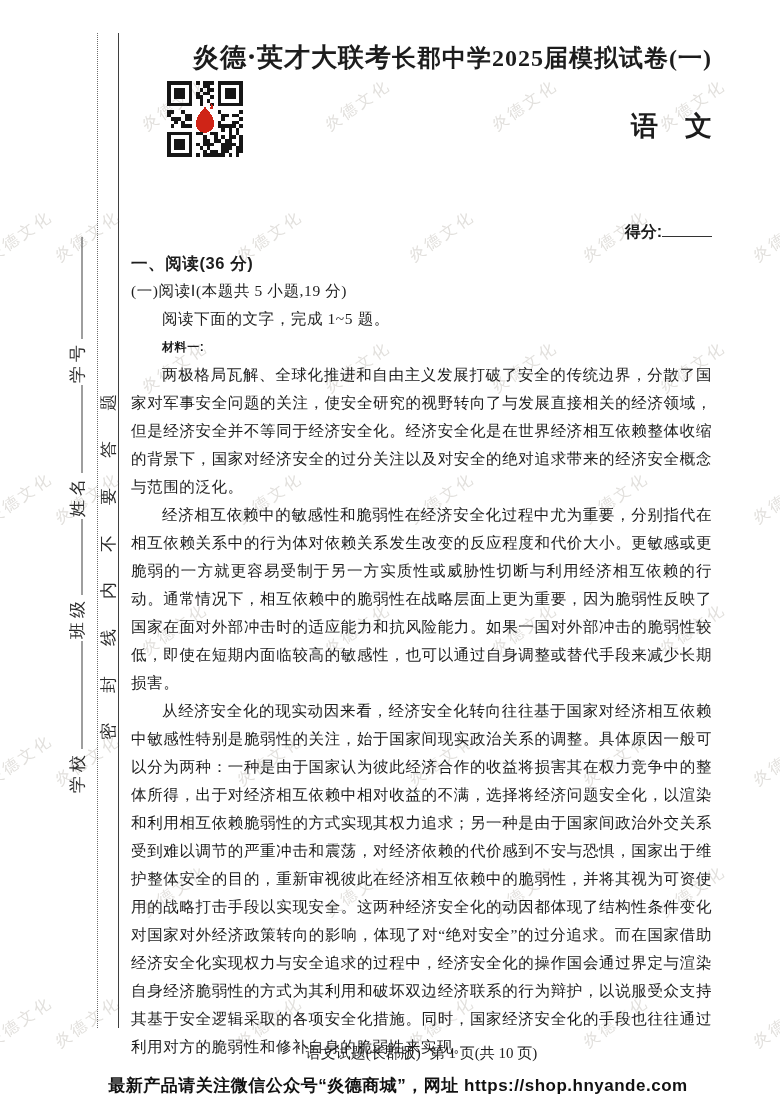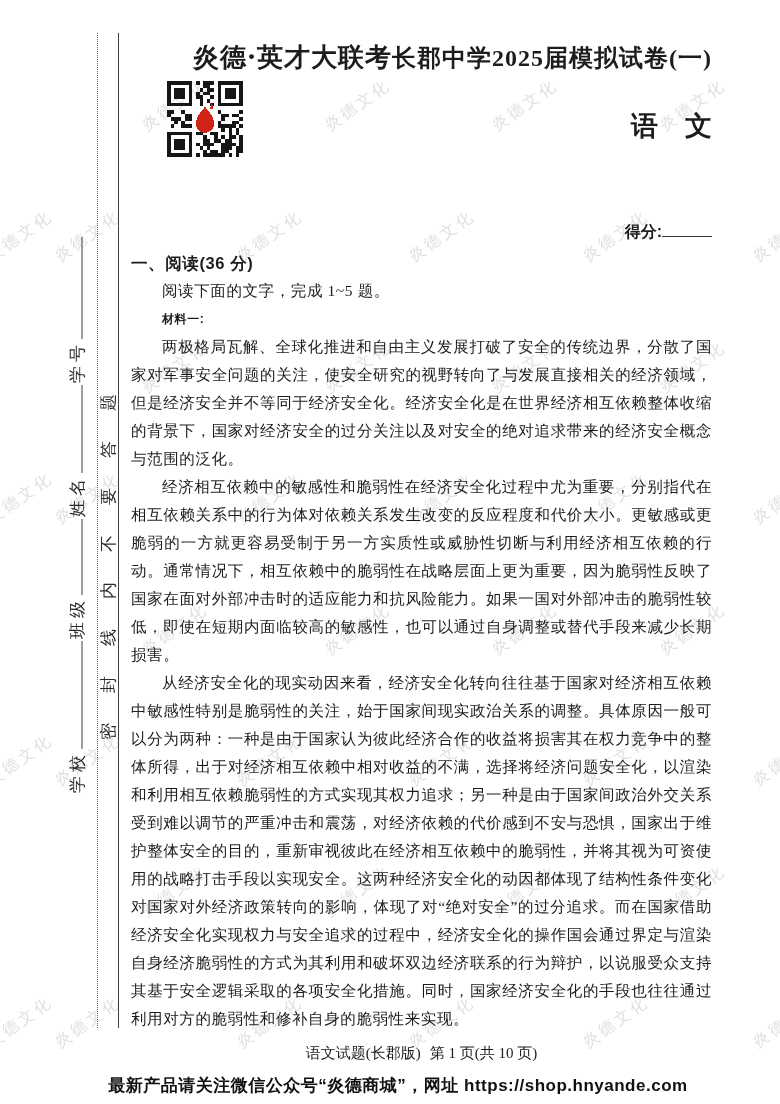--- a/index.html
+++ b/index.html
@@ -255,20 +255,21 @@
         <rect x="19" y="20" width="1" height="1"></rect>
       </g>
     <path d="M10.5 7.1 c0.9 1.5 2.4 2.3 2.4 4.0 a2.5 2.5 0 1 1 -4.8 0 c0 -1.7 1.5 -2.5 2.4 -4.0 z M11.9 7.6 c0.4 -0.5 0.3 -1 0.1 -1.4 c0.6 0.3 0.9 0.9 0.7 1.7 z" fill="#cf2417"></path>
   </svg>
 
   <div class="hdr subject">语　文</div>
   <div class="hdr score-row"><span>得分:</span><span class="score-blank"></span></div>
 
   <div class="main-text">
     <p class="sec-head">一、阅读(36 分)</p>
+    <p>(一)阅读Ⅰ(本题共 5 小题,19 分)</p>
     <p class="indent">阅读下面的文字，完成 1~5 题。</p>
     <p class="indent mat-label">材料一:</p>
     <p class="para">两极格局瓦解、全球化推进和自由主义发展打破了安全的传统边界，分散了国家对军事安全问题的关注，使安全研究的视野转向了与发展直接相关的经济领域，但是经济安全并不等同于经济安全化。经济安全化是在世界经济相互依赖整体收缩的背景下，国家对经济安全的过分关注以及对安全的绝对追求带来的经济安全概念与范围的泛化。</p>
     <p class="para">经济相互依赖中的敏感性和脆弱性在经济安全化过程中尤为重要，分别指代在相互依赖关系中的行为体对依赖关系发生改变的反应程度和代价大小。更敏感或更脆弱的一方就更容易受制于另一方实质性或威胁性切断与利用经济相互依赖的行动。通常情况下，相互依赖中的脆弱性在战略层面上更为重要，因为脆弱性反映了国家在面对外部冲击时的适应能力和抗风险能力。如果一国对外部冲击的脆弱性较低，即使在短期内面临较高的敏感性，也可以通过自身调整或替代手段来减少长期损害。</p>
     <p class="para">从经济安全化的现实动因来看，经济安全化转向往往基于国家对经济相互依赖中敏感性特别是脆弱性的关注，始于国家间现实政治关系的调整。具体原因一般可以分为两种：一种是由于国家认为彼此经济合作的收益将损害其在权力竞争中的整体所得，出于对经济相互依赖中相对收益的不满，选择将经济问题安全化，以渲染和利用相互依赖脆弱性的方式实现其权力追求；另一种是由于国家间政治外交关系受到难以调节的严重冲击和震荡，对经济依赖的代价感到不安与恐惧，国家出于维护整体安全的目的，重新审视彼此在经济相互依赖中的脆弱性，并将其视为可资使用的战略打击手段以实现安全。这两种经济安全化的动因都体现了结构性条件变化对国家对外经济政策转向的影响，体现了对“绝对安全”的过分追求。而在国家借助经济安全化实现权力与安全追求的过程中，经济安全化的操作国会通过界定与渲染自身经济脆弱性的方式为其利用和破坏双边经济联系的行为辩护，以说服受众支持其基于安全逻辑采取的各项安全化措施。同时，国家经济安全化的手段也往往通过利用对方的脆弱性和修补自身的脆弱性来实现。</p>
   </div>
 
   <div class="page-footer"><span class="doc-label">语文试题(长郡版)</span><span>第 1 页(共 10 页)</span></div>
 
   <div class="promo">最新产品请关注微信公众号“炎德商城”，网址 https://shop.hnyande.com</div>

